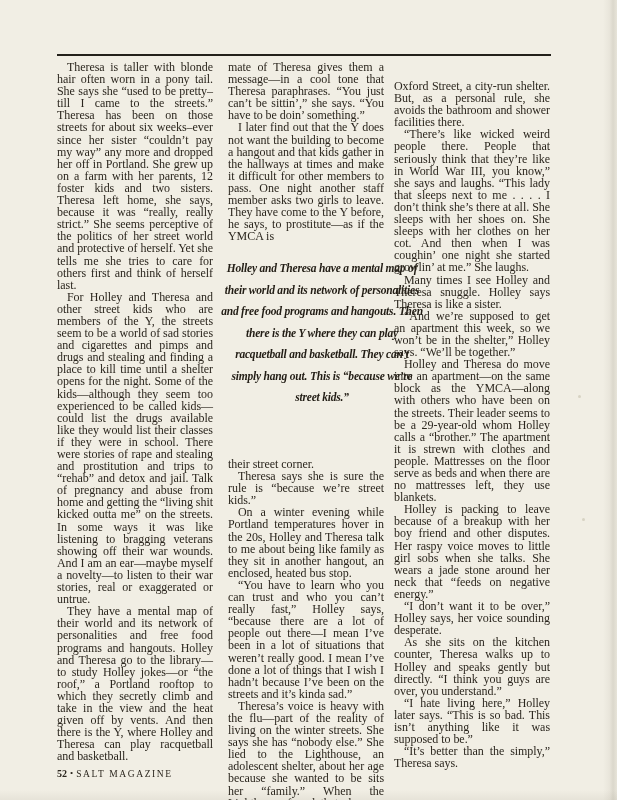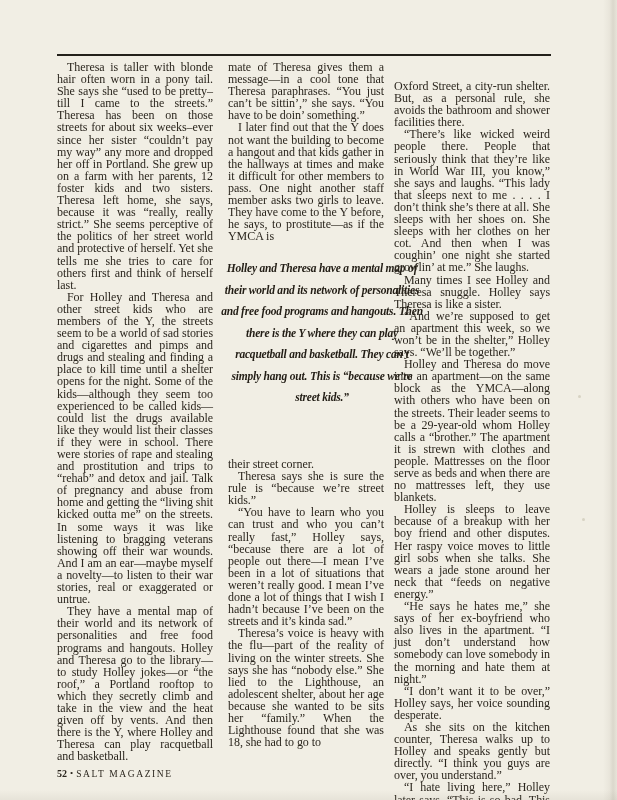--- a/index.html
+++ b/index.html
@@ -80,32 +80,32 @@
     <p>I later find out that the Y does not want the building to become a hangout and that kids gather in the hallways at times and make it difficult for other members to pass. One night another staff member asks two girls to leave. They have come to the Y before, he says, to prostitute—as if the YMCA is</p>
   </div>
 
   <div class="pullquote">
     <div class="pq-text">Holley and Theresa have a mental map of their world and its network of personalities and free food programs and hangouts. Then there is the Y where they can play racquetball and basketball. They can’t simply hang out. This is “because we’re street kids.”</div>
   </div>
 
   <div class="col col-mid-btm">
     <p class="cont">their street corner.</p>
     <p>Theresa says she is sure the rule is “because we’re street kids.”</p>
+    <p>On a winter evening while Portland temperatures hover in the 20s, Holley and Theresa talk to me about being like family as they sit in another hangout, an enclosed, heated bus stop.</p>
     <p>“You have to learn who you can trust and who you can’t really fast,” Holley says, “because there are a lot of people out there—I mean I’ve been in a lot of situations that weren’t really good. I mean I’ve done a lot of things that I wish I hadn’t because I’ve been on the streets and it’s kinda sad.”</p>
     <p>Theresa’s voice is heavy with the flu—part of the reality of living on the winter streets. She says she has “nobody else.” She lied to the Lighthouse, an adolescent shelter, about her age because she wanted to be sits her “family.” When the Lighthouse found that she was 18, she had to go to</p>
   </div>
 
   <div class="col col-right">
     <p class="cont">Oxford Street, a city-run shelter. But, as a personal rule, she avoids the bathroom and shower facilities there.</p>
     <p>“There’s like wicked weird people there. People that seriously think that they’re like in World War III, you know,” she says and laughs. “This lady that sleeps next to me . . . . I don’t think she’s there at all. She sleeps with her shoes on. She sleeps with her clothes on her cot. And then when I was coughin’ one night she started growlin’ at me.” She laughs.</p>
     <p>Many times I see Holley and Theresa snuggle. Holley says Theresa is like a sister.</p>
     <p>“And we’re supposed to get an apartment this week, so we won’t be in the shelter,” Holley says. “We’ll be together.”</p>
     <p>Holley and Theresa do move into an apartment—on the same block as the YMCA—along with others who have been on the streets. Their leader seems to be a 29-year-old whom Holley calls a “brother.” The apartment it is strewn with clothes and people. Mattresses on the floor serve as beds and when there are no mattresses left, they use blankets.</p>
-    <p>Holley is sleeps to leave because of a breakup with her boy friend and other disputes. Her raspy voice moves to little girl sobs when she talks. She wears a jade stone around her neck that “feeds on negative energy.”</p>
-    <p>“He says he hates me,” she says of her ex-boyfriend who also lives in the apartment. “I just don’t understand how somebody can love somebody in the morning and hate them at night.”</p>
+    <p>Holley is packing to leave because of a breakup with her boy friend and other disputes. Her raspy voice moves to little girl sobs when she talks. She wears a jade stone around her neck that “feeds on negative energy.”</p>
     <p>“I don’t want it to be over,” Holley says, her voice sounding desperate.</p>
     <p>As she sits on the kitchen counter, Theresa walks up to Holley and speaks gently but directly. “I think you guys are over, you understand.”</p>
     <p>“I hate living here,” Holley later says. “This is so bad. This isn’t anything like it was supposed to be.”</p>
     <p>“It’s better than the simply,” Theresa says.</p>
   </div>
 
   <div class="footer">
     <span class="pageno">52</span><span class="sep">•</span><span class="mag">SALT MAGAZINE</span>
   </div>
 

